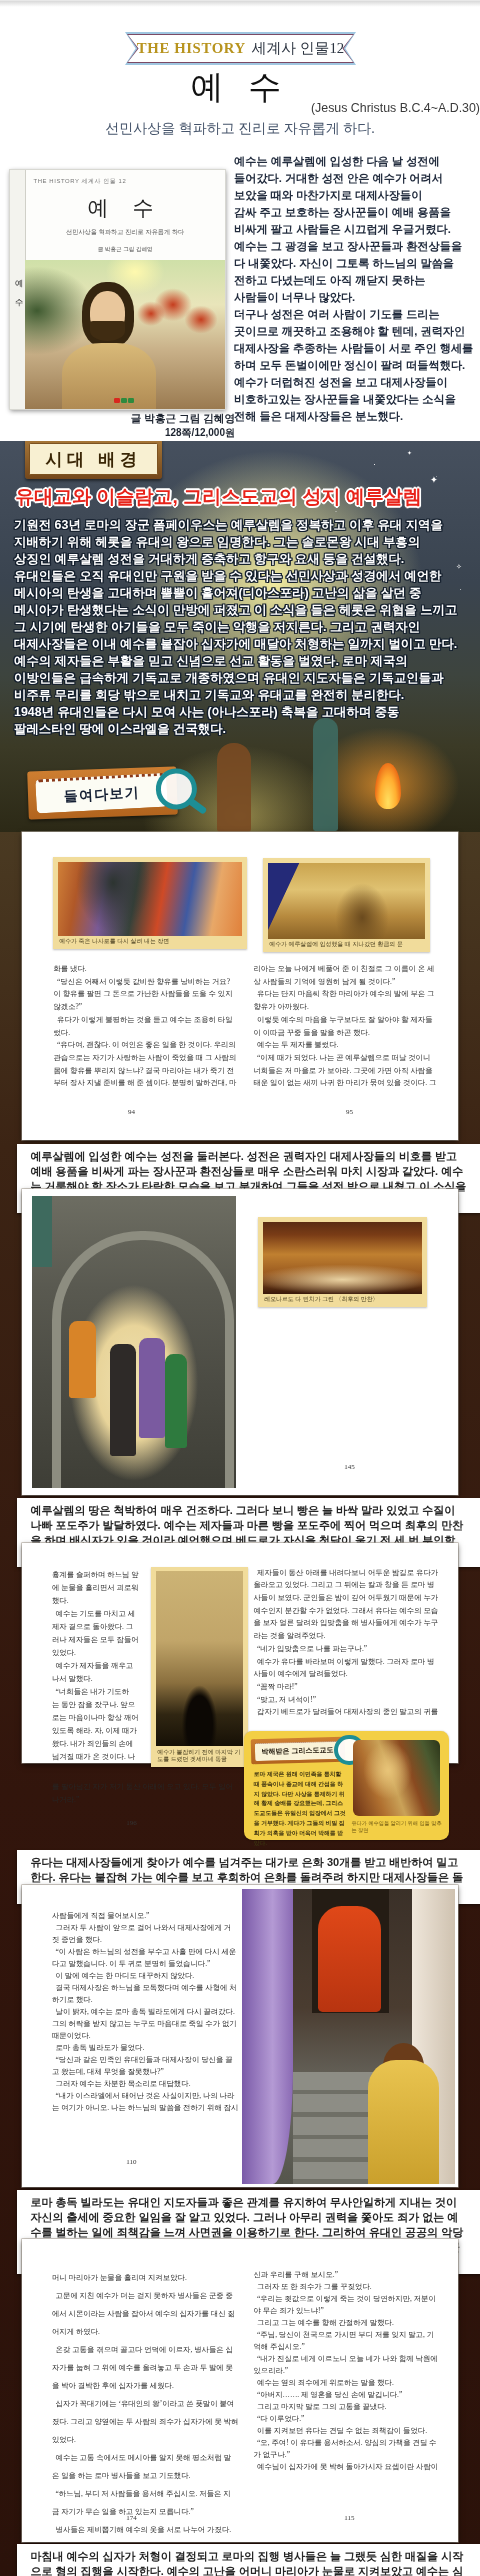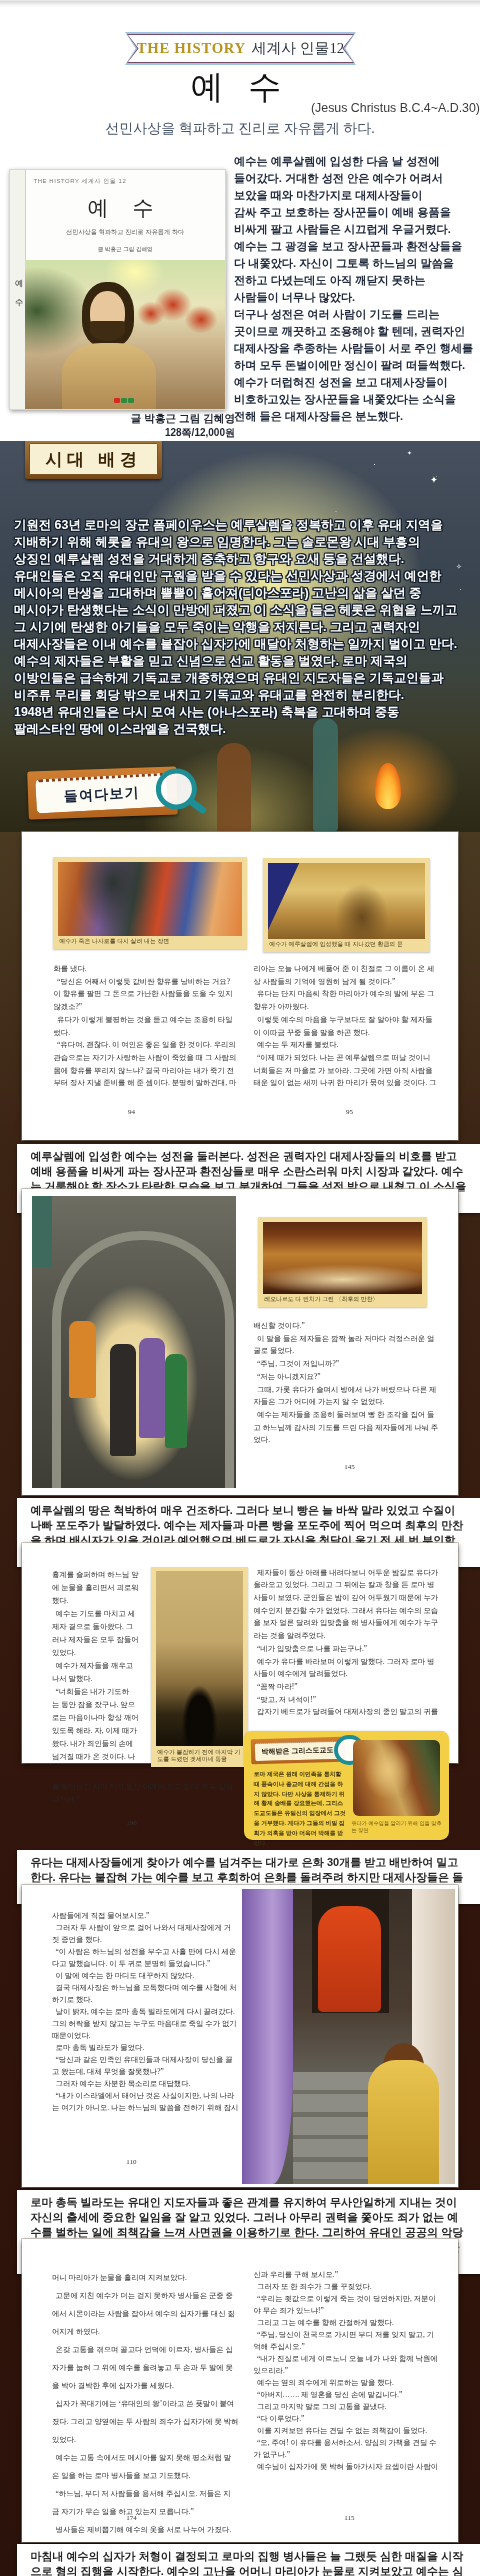--- a/index.html
+++ b/index.html
@@ -215,20 +215,21 @@
     <span class="era-star" style="left:430px;top:33px;">✦</span>
     <span class="era-star" style="left:456px;top:122px;font-size:7px;">✧</span>
     <span class="era-star" style="left:407px;top:9.4px;font-size:5.9px;">✦</span>
     <div class="era-fig1"></div>
     <div class="era-fig2"></div>
     <div class="era-flame"></div>
 
     <div class="badge-wrap">
       <div class="badge-inner">시대 배경</div>
     </div>
+    <div class="era-heading">유대교와 이슬람교, 그리스도교의 성지 예루살렘</div>
     <div class="era-body">기원전 63년 로마의 장군 폼페이우스는 예루살렘을 정복하고 이후 유대 지역을
 지배하기 위해 헤롯을 유대의 왕으로 임명한다. 그는 솔로몬왕 시대 부흥의
 상징인 예루살렘 성전을 거대하게 증축하고 항구와 요새 등을 건설했다.
 유대인들은 오직 유대인만 구원을 받을 수 있다는 선민사상과 성경에서 예언한
 메시아의 탄생을 고대하며 뿔뿔이 흩어져(디아스포라) 고난의 삶을 살던 중
 메시아가 탄생했다는 소식이 만방에 퍼졌고 이 소식을 들은 헤롯은 위협을 느끼고
 그 시기에 탄생한 아기들을 모두 죽이는 악행을 저지른다. 그리고 권력자인
 대제사장들은 이내 예수를 붙잡아 십자가에 매달아 처형하는 일까지 벌이고 만다.
 예수의 제자들은 부활을 믿고 신념으로 선교 활동을 벌였다. 로마 제국의
 이방인들은 급속하게 기독교로 개종하였으며 유대인 지도자들은 기독교인들과
@@ -289,30 +290,20 @@
         <div class="aa-teal"></div>
         <div class="aa-fig aa-orange"></div>
         <div class="aa-fig aa-black"></div>
         <div class="aa-fig aa-purple"></div>
         <div class="aa-fig aa-green"></div>
       </div>
       <div class="frame" style="left:236px;top:28px;width:159px;">
         <div class="fimg art-supper" style="height:72px;"></div>
         <div class="fcap">레오나르도 다 빈치가 그린 〈최후의 만찬〉</div>
       </div>
-      <div class="btxt" style="left:231px;top:131px;width:187px;">배신할 것이다.”
-  이 말을 들은 제자들은 깜짝 놀라 저마다 걱정스러운 얼
-굴로 물었다.
-  “주님, 그것이 저입니까?”
-  “저는 아니겠지요?”
-  그때, 가롯 유다가 슬며시 방에서 나가 버렸으나 다른 제
-자들은 그가 어디에 가는지 알 수 없었다.
-  예수는 제자들을 조용히 둘러보며 빵 한 조각을 집어 들
-고 하느님께 감사의 기도를 드린 다음 제자들에게 나눠 주
-었다.</div>
       <div class="pgnum" style="left:218px;top:274px;width:218px;">145</div>
     </div>
     <div class="note" style="top:666px;">예루살렘의 땅은 척박하여 매우 건조하다. 그러다 보니 빵은 늘 바싹 말라 있었고 수질이 나빠 포도주가 발달하였다. 예수는 제자들과 마른 빵을 포도주에 찍어 먹으며 최후의 만찬을 하며 배신자가 있을 것이라 예언했으며 베드로가 자신을 첫닭이 울기 전 세 번 부인할 것을 예언한다.</div>
 
     <div class="spread" style="top:711px;height:220px;">
       <div class="btxt" style="left:29.5px;top:25px;width:91px;line-height:13px;">흉계를 슬퍼하며 하느님 앞
 에 눈물을 흘리면서 괴로워
 했다.
   예수는 기도를 마치고 세
 제자 곁으로 돌아왔다. 그

